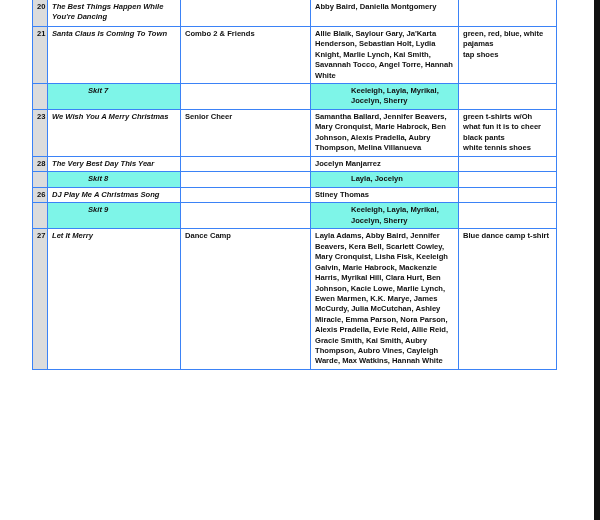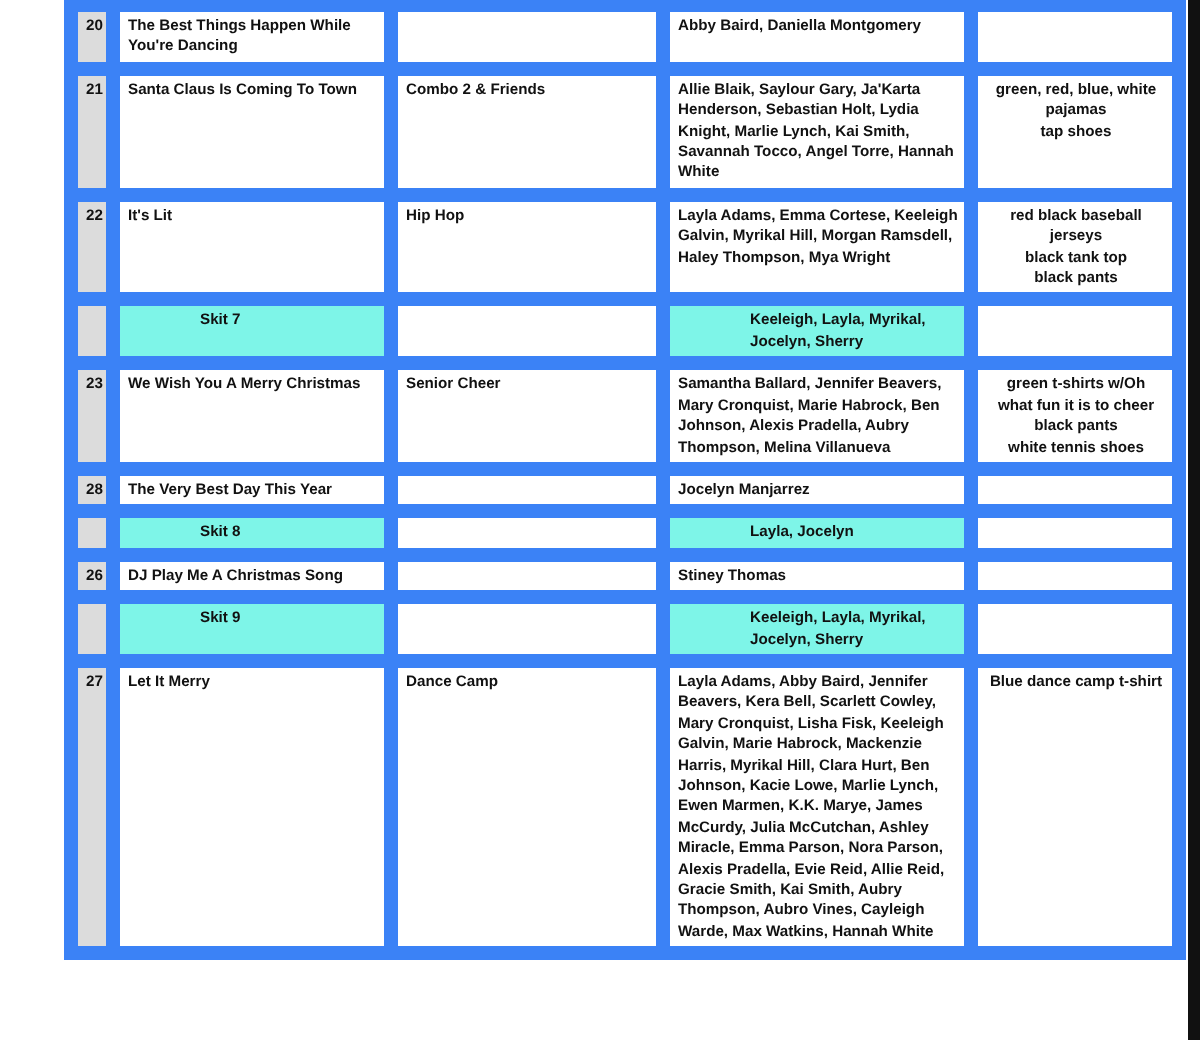--- a/index.html
+++ b/index.html
@@ -1,26 +1,26 @@
 <!DOCTYPE html>
 <html><head>
 <meta charset="utf-8">
 <style>
   html, body { margin:0; padding:0; }
   body { width:600px; height:520px; background:#ffffff; position:relative; overflow:hidden;
          font-family: "Liberation Sans", sans-serif; color:#111; }
   .right-bar { position:absolute; right:0; top:0; width:6px; height:520px; background:#111; }
   table.program { position:absolute; left:32px; top:-1px; border-collapse:collapse; table-layout:fixed; width:523px; }
-  table.program td { border:7px solid #3b82f6; vertical-align:top; font-size:7.6px; font-weight:bold;
+  table.program td { border:1px solid #3b82f6; vertical-align:top; font-size:7.6px; font-weight:bold;
                      line-height:10.4px; padding:2px 3px 2px 4px; overflow:hidden; }
   td.num { width:7px; background:#dcdcdc; text-align:right; padding:2px 2px 2px 2px; }
-  td.title { width:125px; border-right:1px solid #9a9a9a; }
+  td.title { width:125px; border-right:1px solid #9a9a9a;font-style:italic; }
   td.group { width:122px; border-right:1px solid #9a9a9a; }
   td.dancers { width:140px; }
-  td.costume { width:90px;text-align:center; }
+  td.costume { width:90px; }
   tr.skit td.title, tr.skit td.dancers { background:#7ef5e8;padding-left:40px; }
 </style>
 </head>
 <body>
 
 <div class="right-bar"></div>
 
 <table class="program">
   <tbody id="tbody">
       <tr style="height: 27px;">
@@ -29,27 +29,20 @@
     <td class="group"></td>
     <td class="dancers">Abby Baird, Daniella Montgomery</td>
     <td class="costume"></td>
   </tr>
       <tr style="height: 52px;">
     <td class="num">21</td>
     <td class="title">Santa Claus Is Coming To Town</td>
     <td class="group">Combo 2 &amp; Friends</td>
     <td class="dancers">Allie Blaik, Saylour Gary, Ja'Karta Henderson, Sebastian Holt, Lydia Knight, Marlie Lynch, Kai Smith, Savannah Tocco, Angel Torre, Hannah White</td>
     <td class="costume">green, red, blue, white<br>pajamas<br>tap shoes</td>
-  </tr>
-      <tr style="height: 43px;">
-    <td class="num">22</td>
-    <td class="title">It's Lit</td>
-    <td class="group">Hip Hop</td>
-    <td class="dancers">Layla Adams, Emma Cortese, Keeleigh Galvin, Myrikal Hill, Morgan Ramsdell, Haley Thompson, Mya Wright</td>
-    <td class="costume">red black baseball<br>jerseys<br>black tank top<br>black pants</td>
   </tr>
       <tr class="skit" style="height: 26px;">
     <td class="num"></td>
     <td class="title">Skit 7</td>
     <td class="group"></td>
     <td class="dancers">Keeleigh, Layla, Myrikal, Jocelyn, Sherry</td>
     <td class="costume"></td>
   </tr>
       <tr style="height: 42px;">
     <td class="num">23</td>

